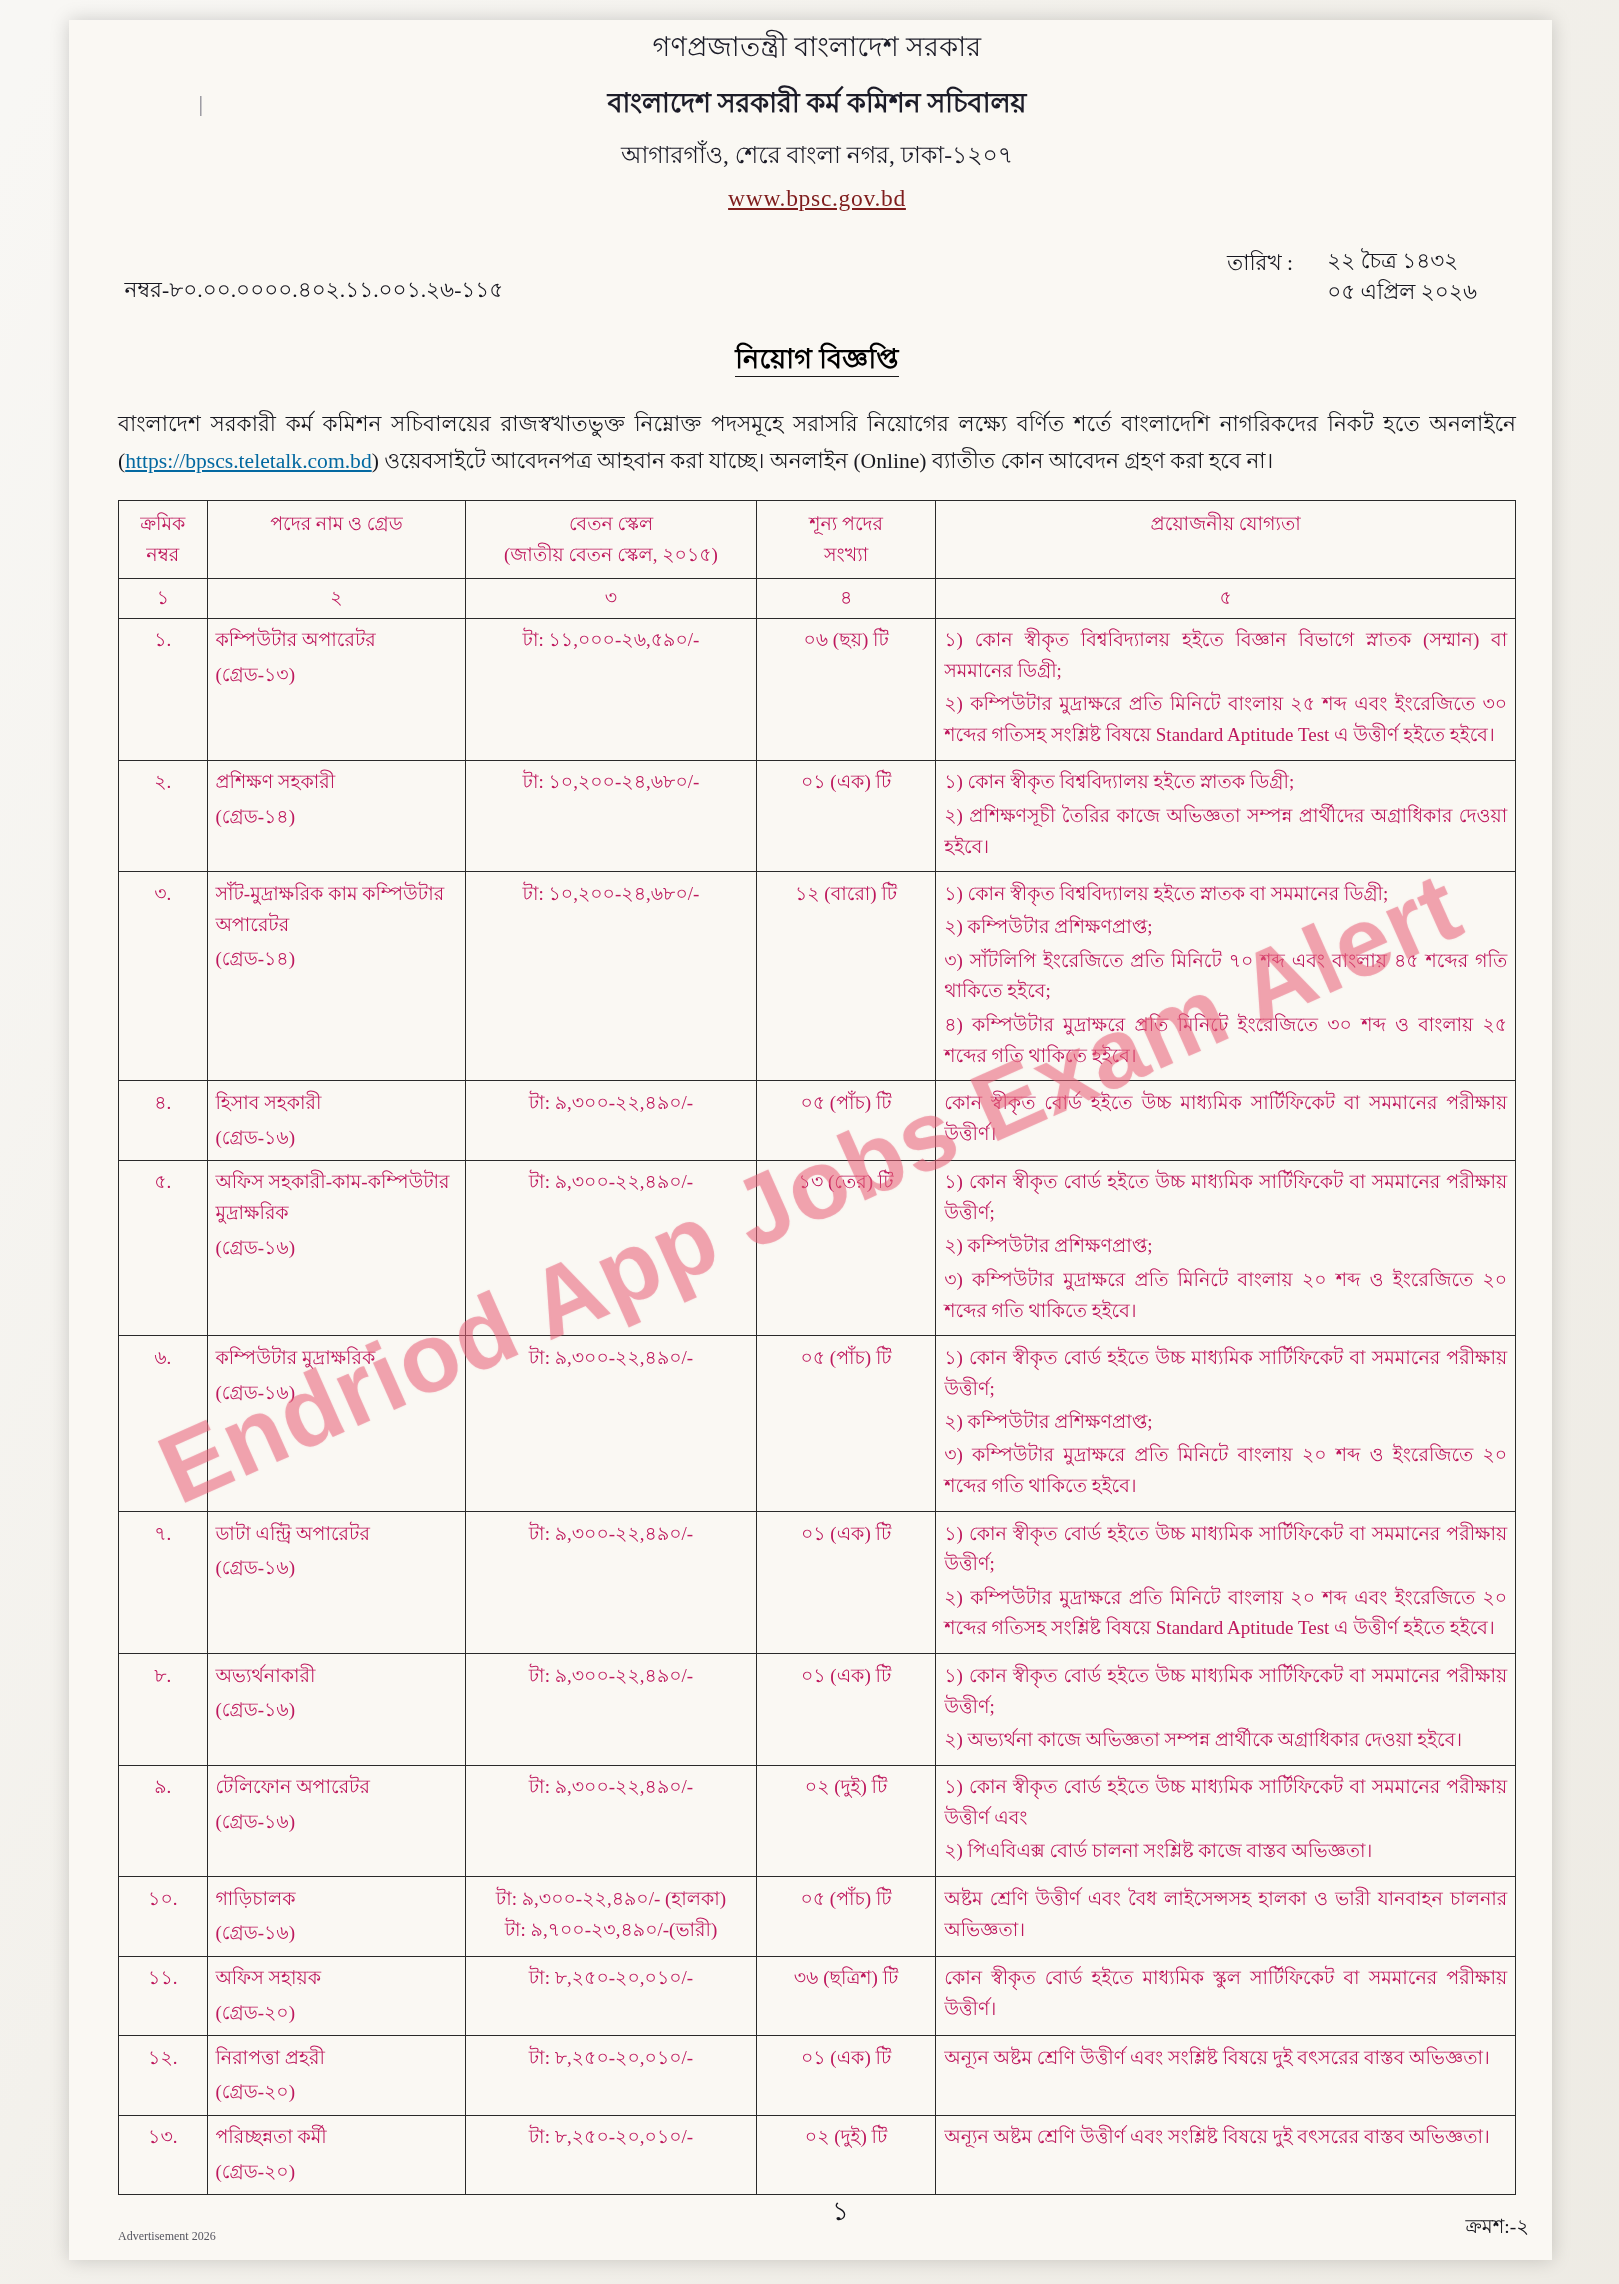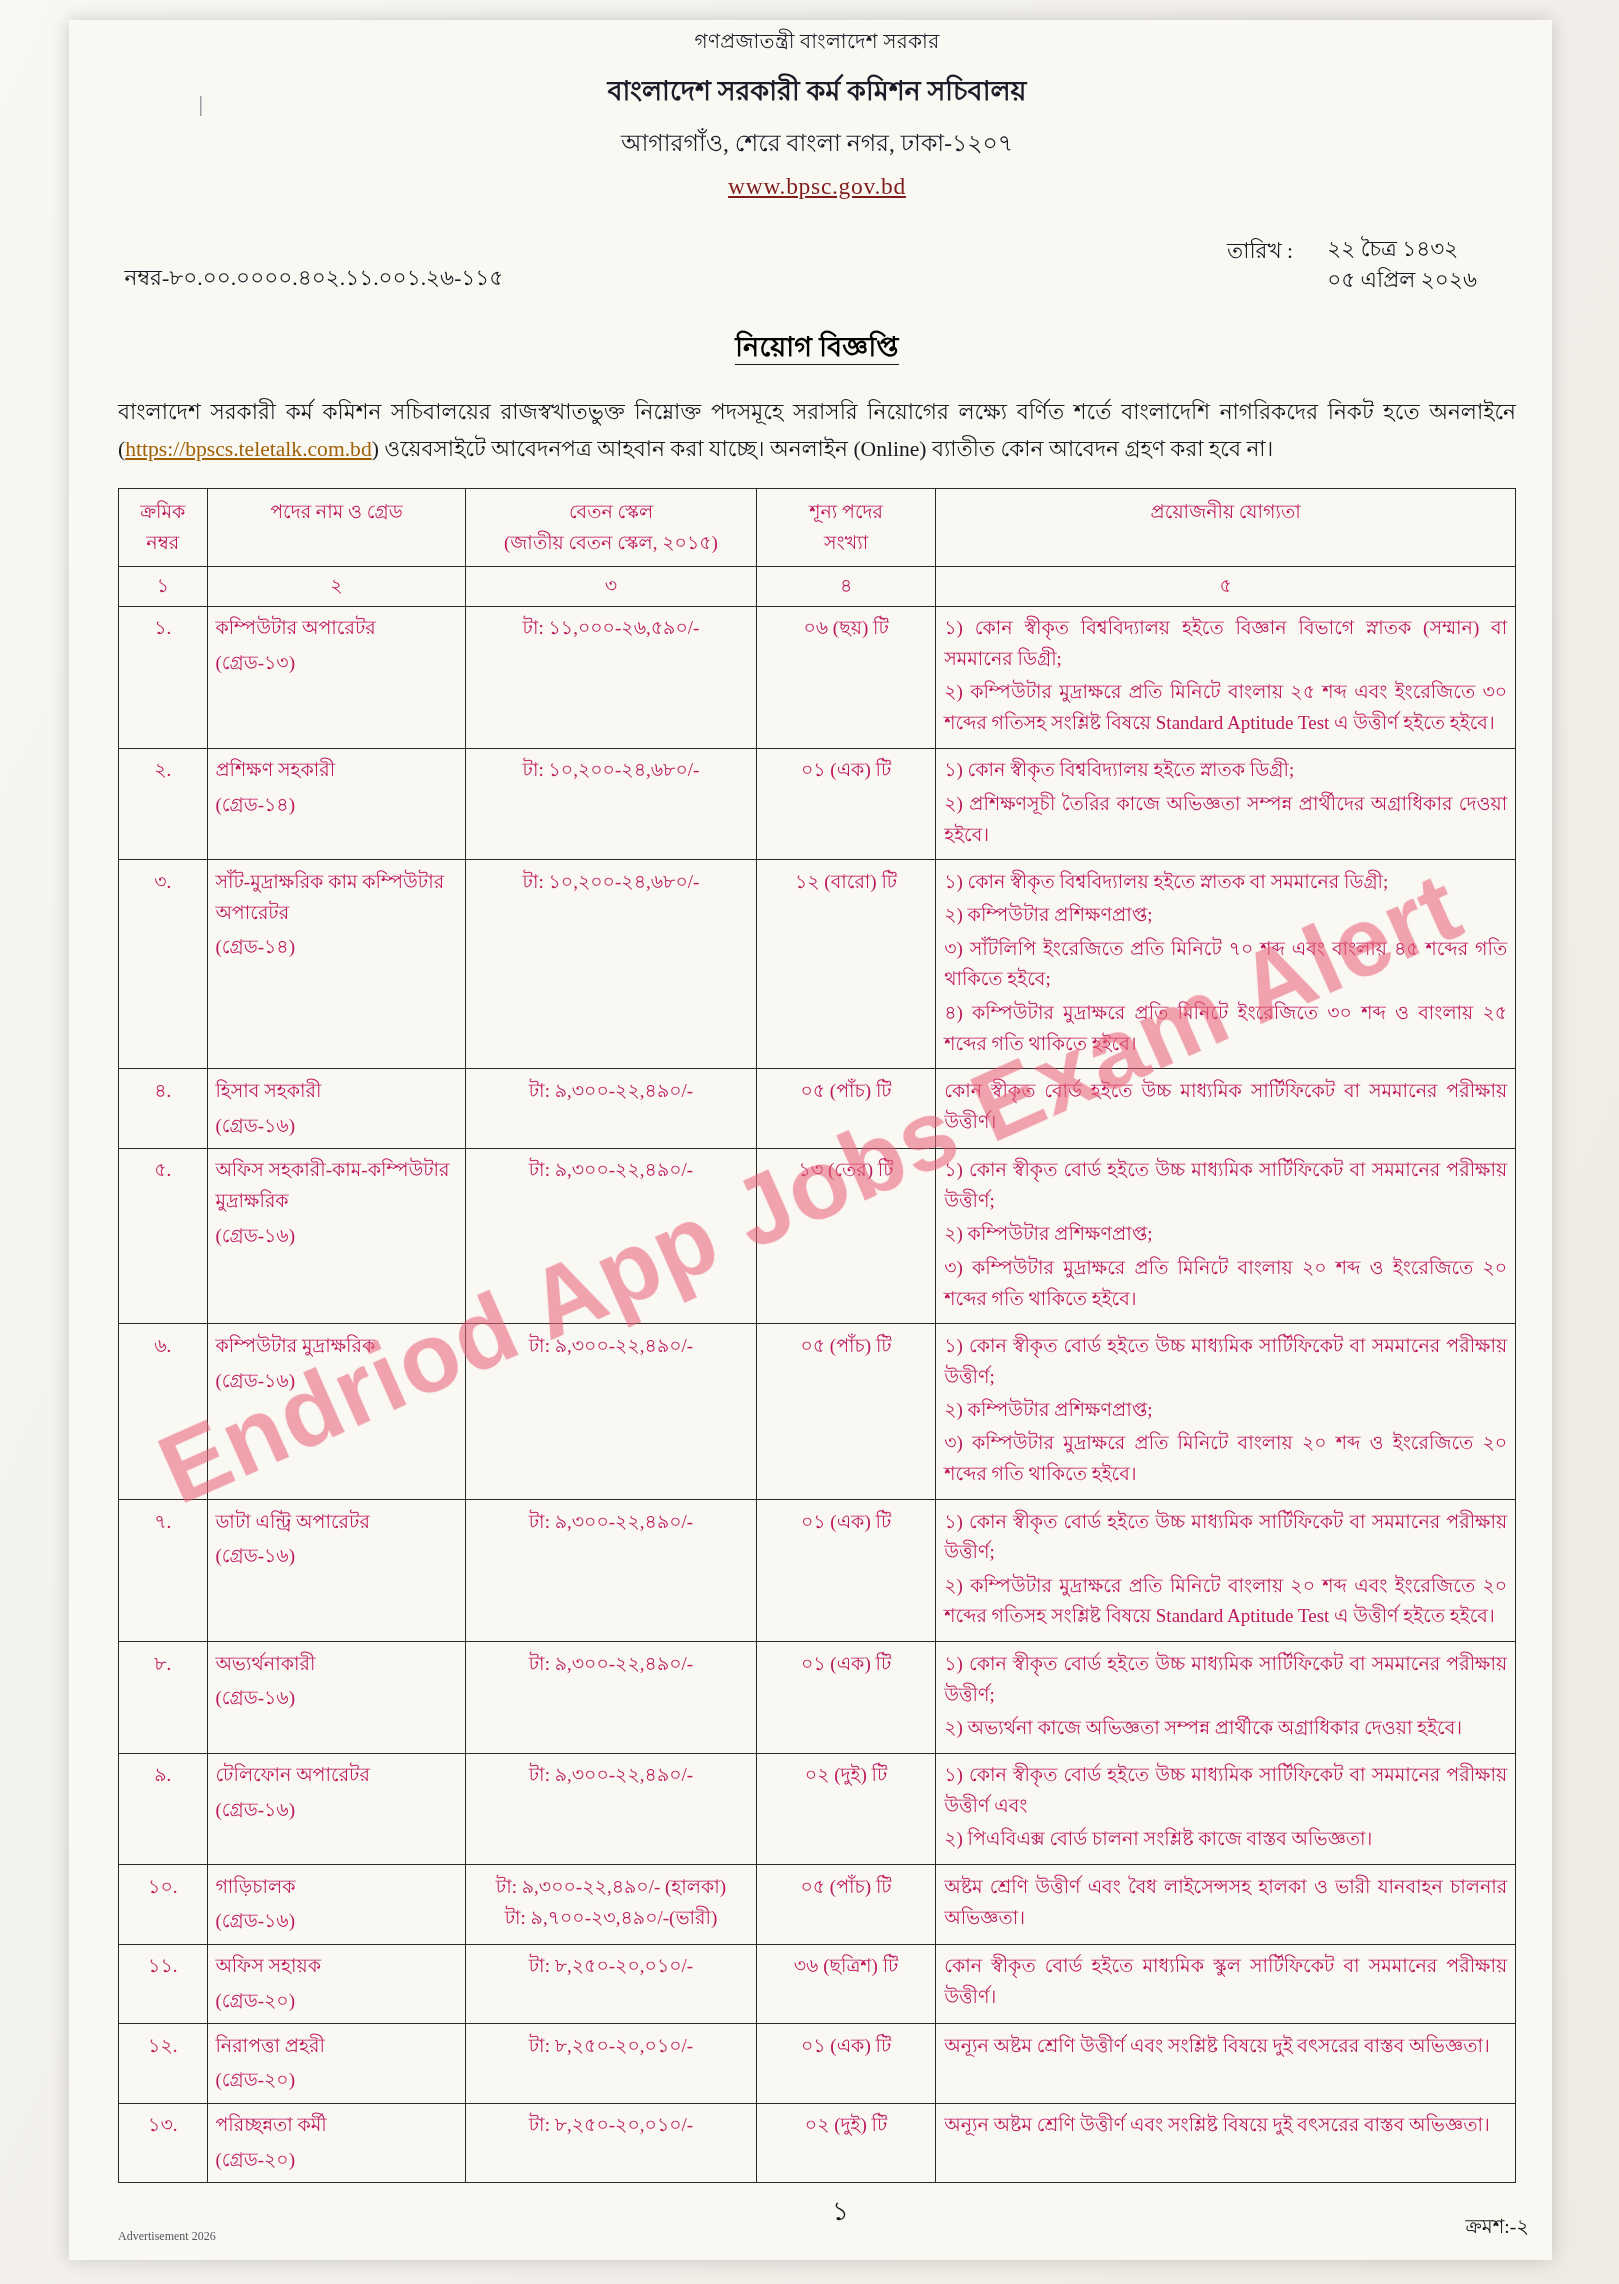--- a/index.html
+++ b/index.html
@@ -40,21 +40,21 @@
     position: absolute;
     left: 118px;
     top: 26px;
     width: 1398px;
   }
   .hdr {
     text-align: center;
     color: #1c1c28;
   }
   .hdr .l1 {
-    font-size: 20px;
+    font-size: 27px;
     letter-spacing: 0.3px;
     margin-bottom: 10.5px;
   }
   .hdr .l2 {
     font-size: 27px;
     font-weight: bold;
     margin-bottom: 10.5px;
   }
   .hdr .l3 {
     font-size: 23.5px;
@@ -94,21 +94,21 @@
     padding-bottom: 2.6px;
   }
   .intro {
     margin-top: 23.5px;
     font-size: 21.6px;
     line-height: 1.72;
     text-align: justify;
     color: #18181f;
   }
   .intro a, .intro .link {
-    color: #a16207;
+    color: #0369a1;
     text-decoration: underline;
     font-family: Liberation Serif, serif;
   }
   table.jobs {
     margin-top: 19.6px;
     border-collapse: collapse;
     width: 100%;
     font-size: 19px;
     color: #be185d;
   }

